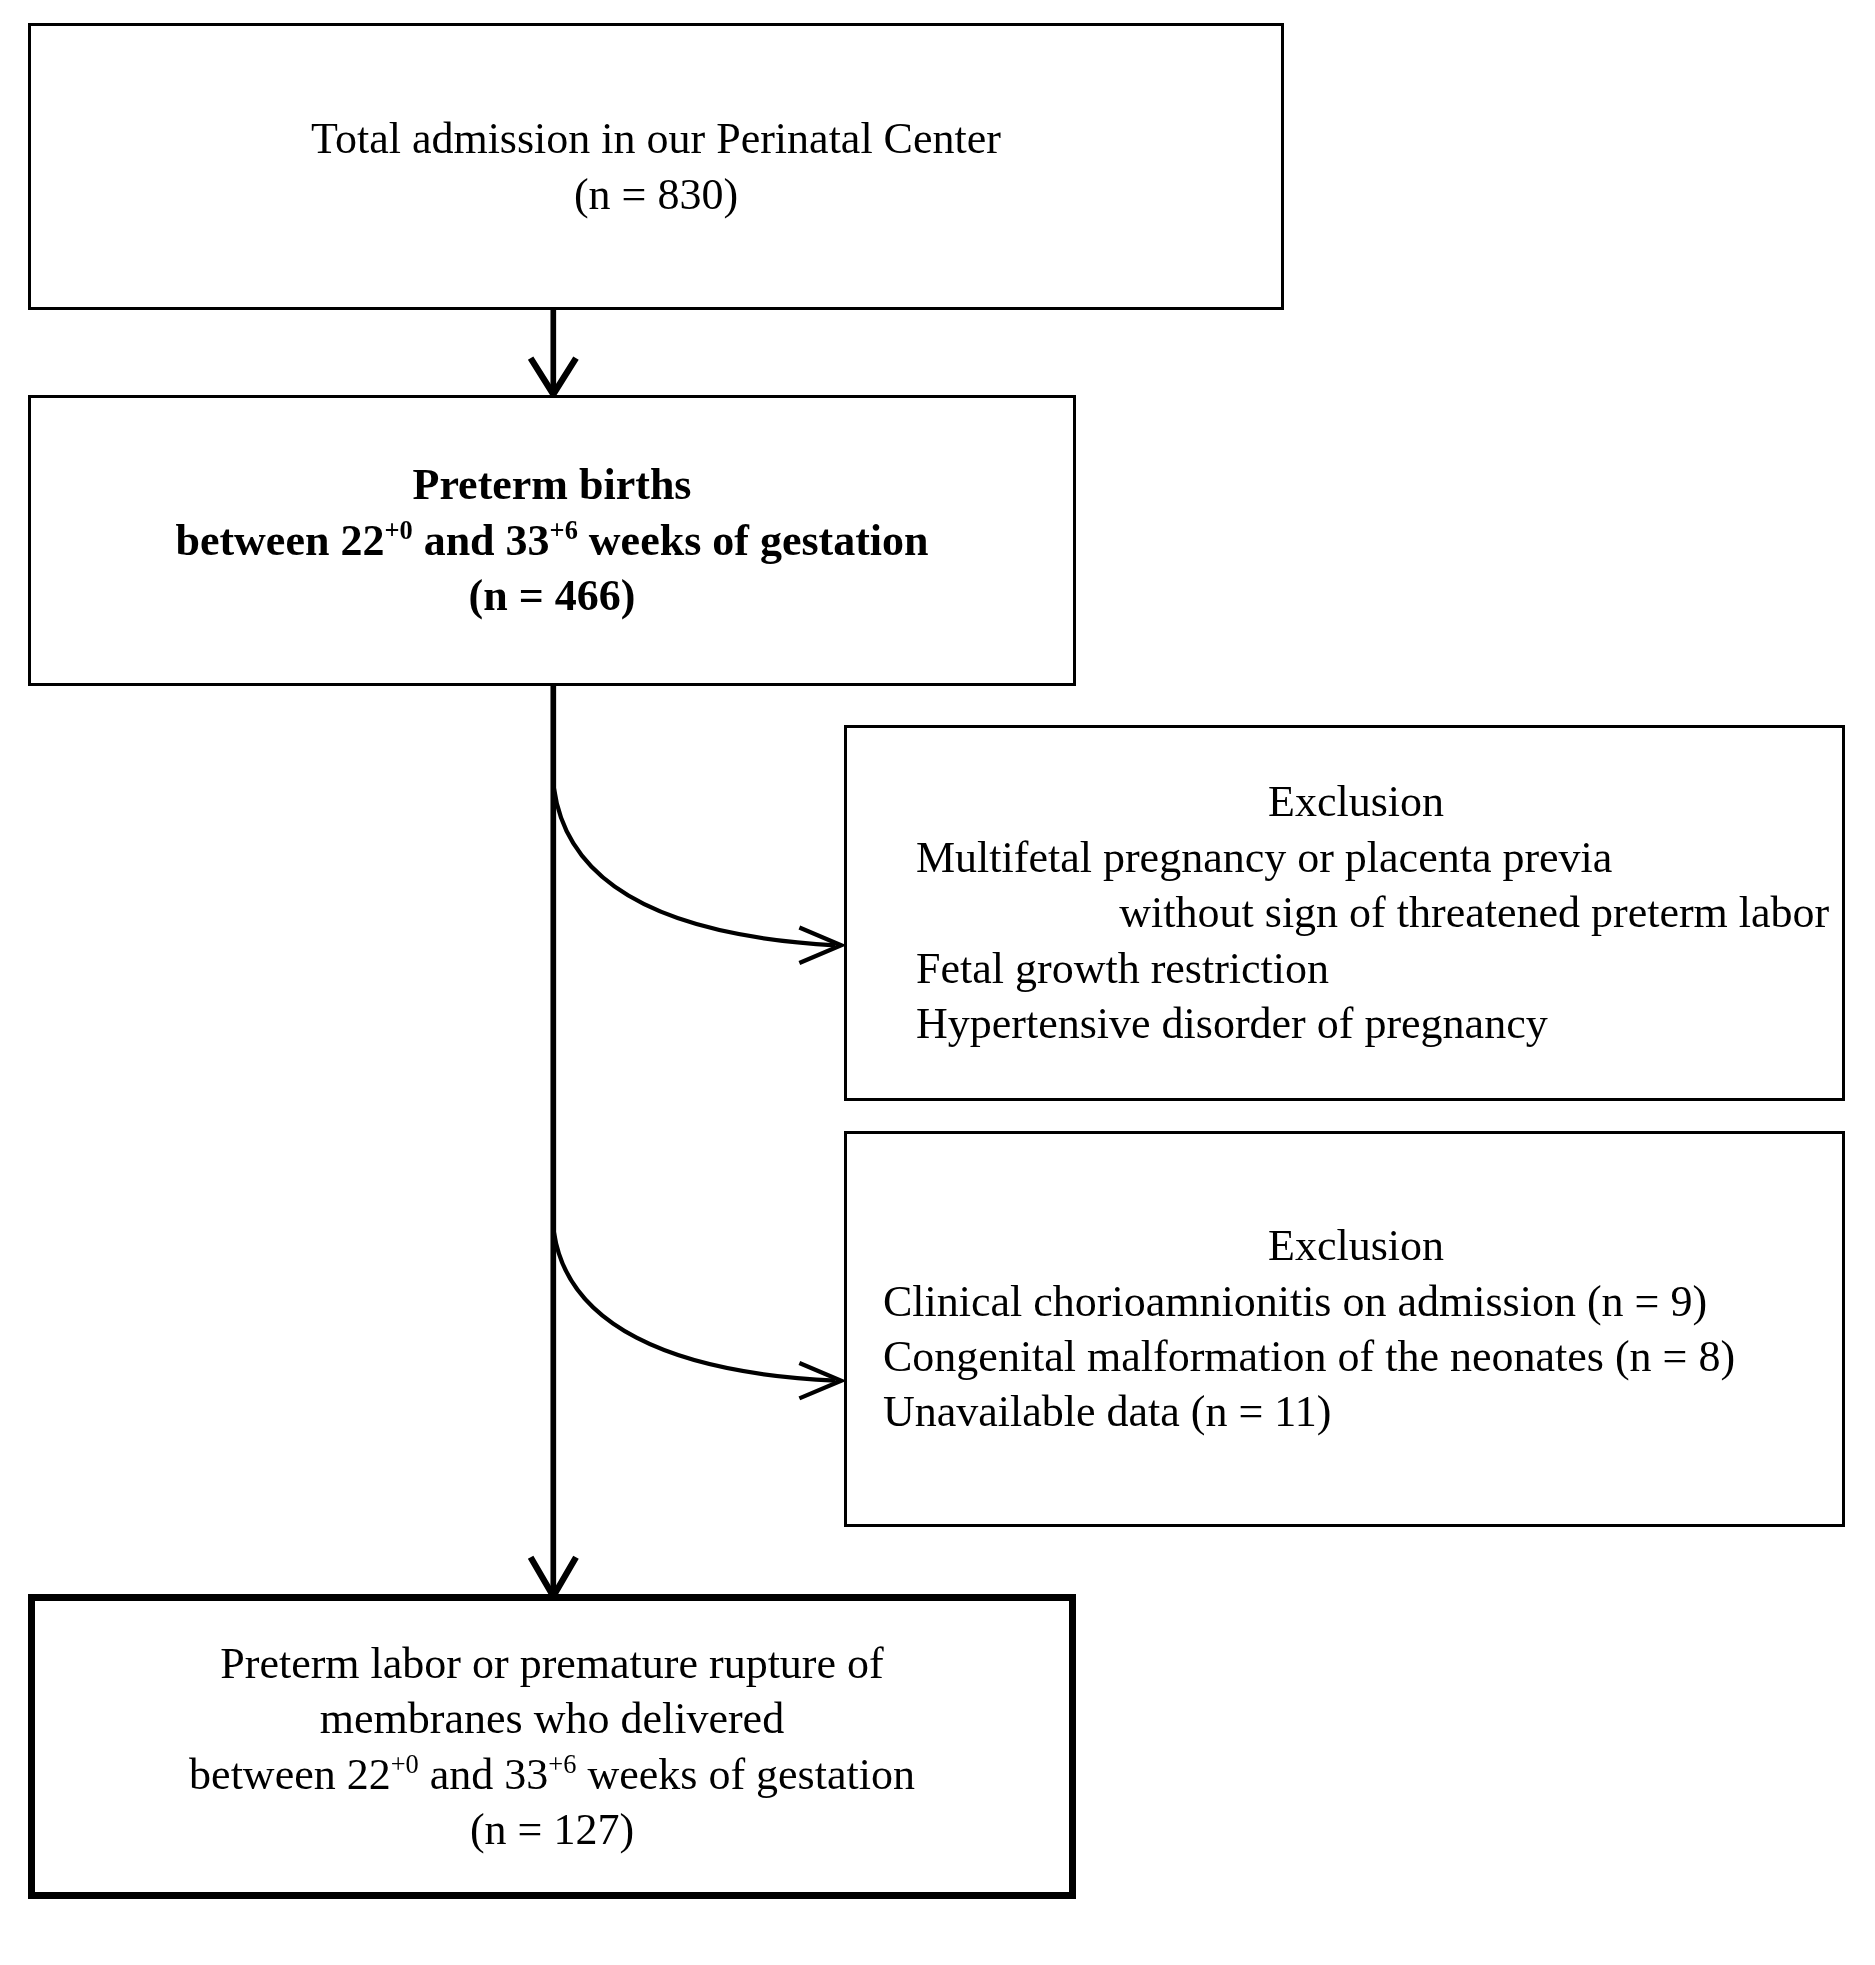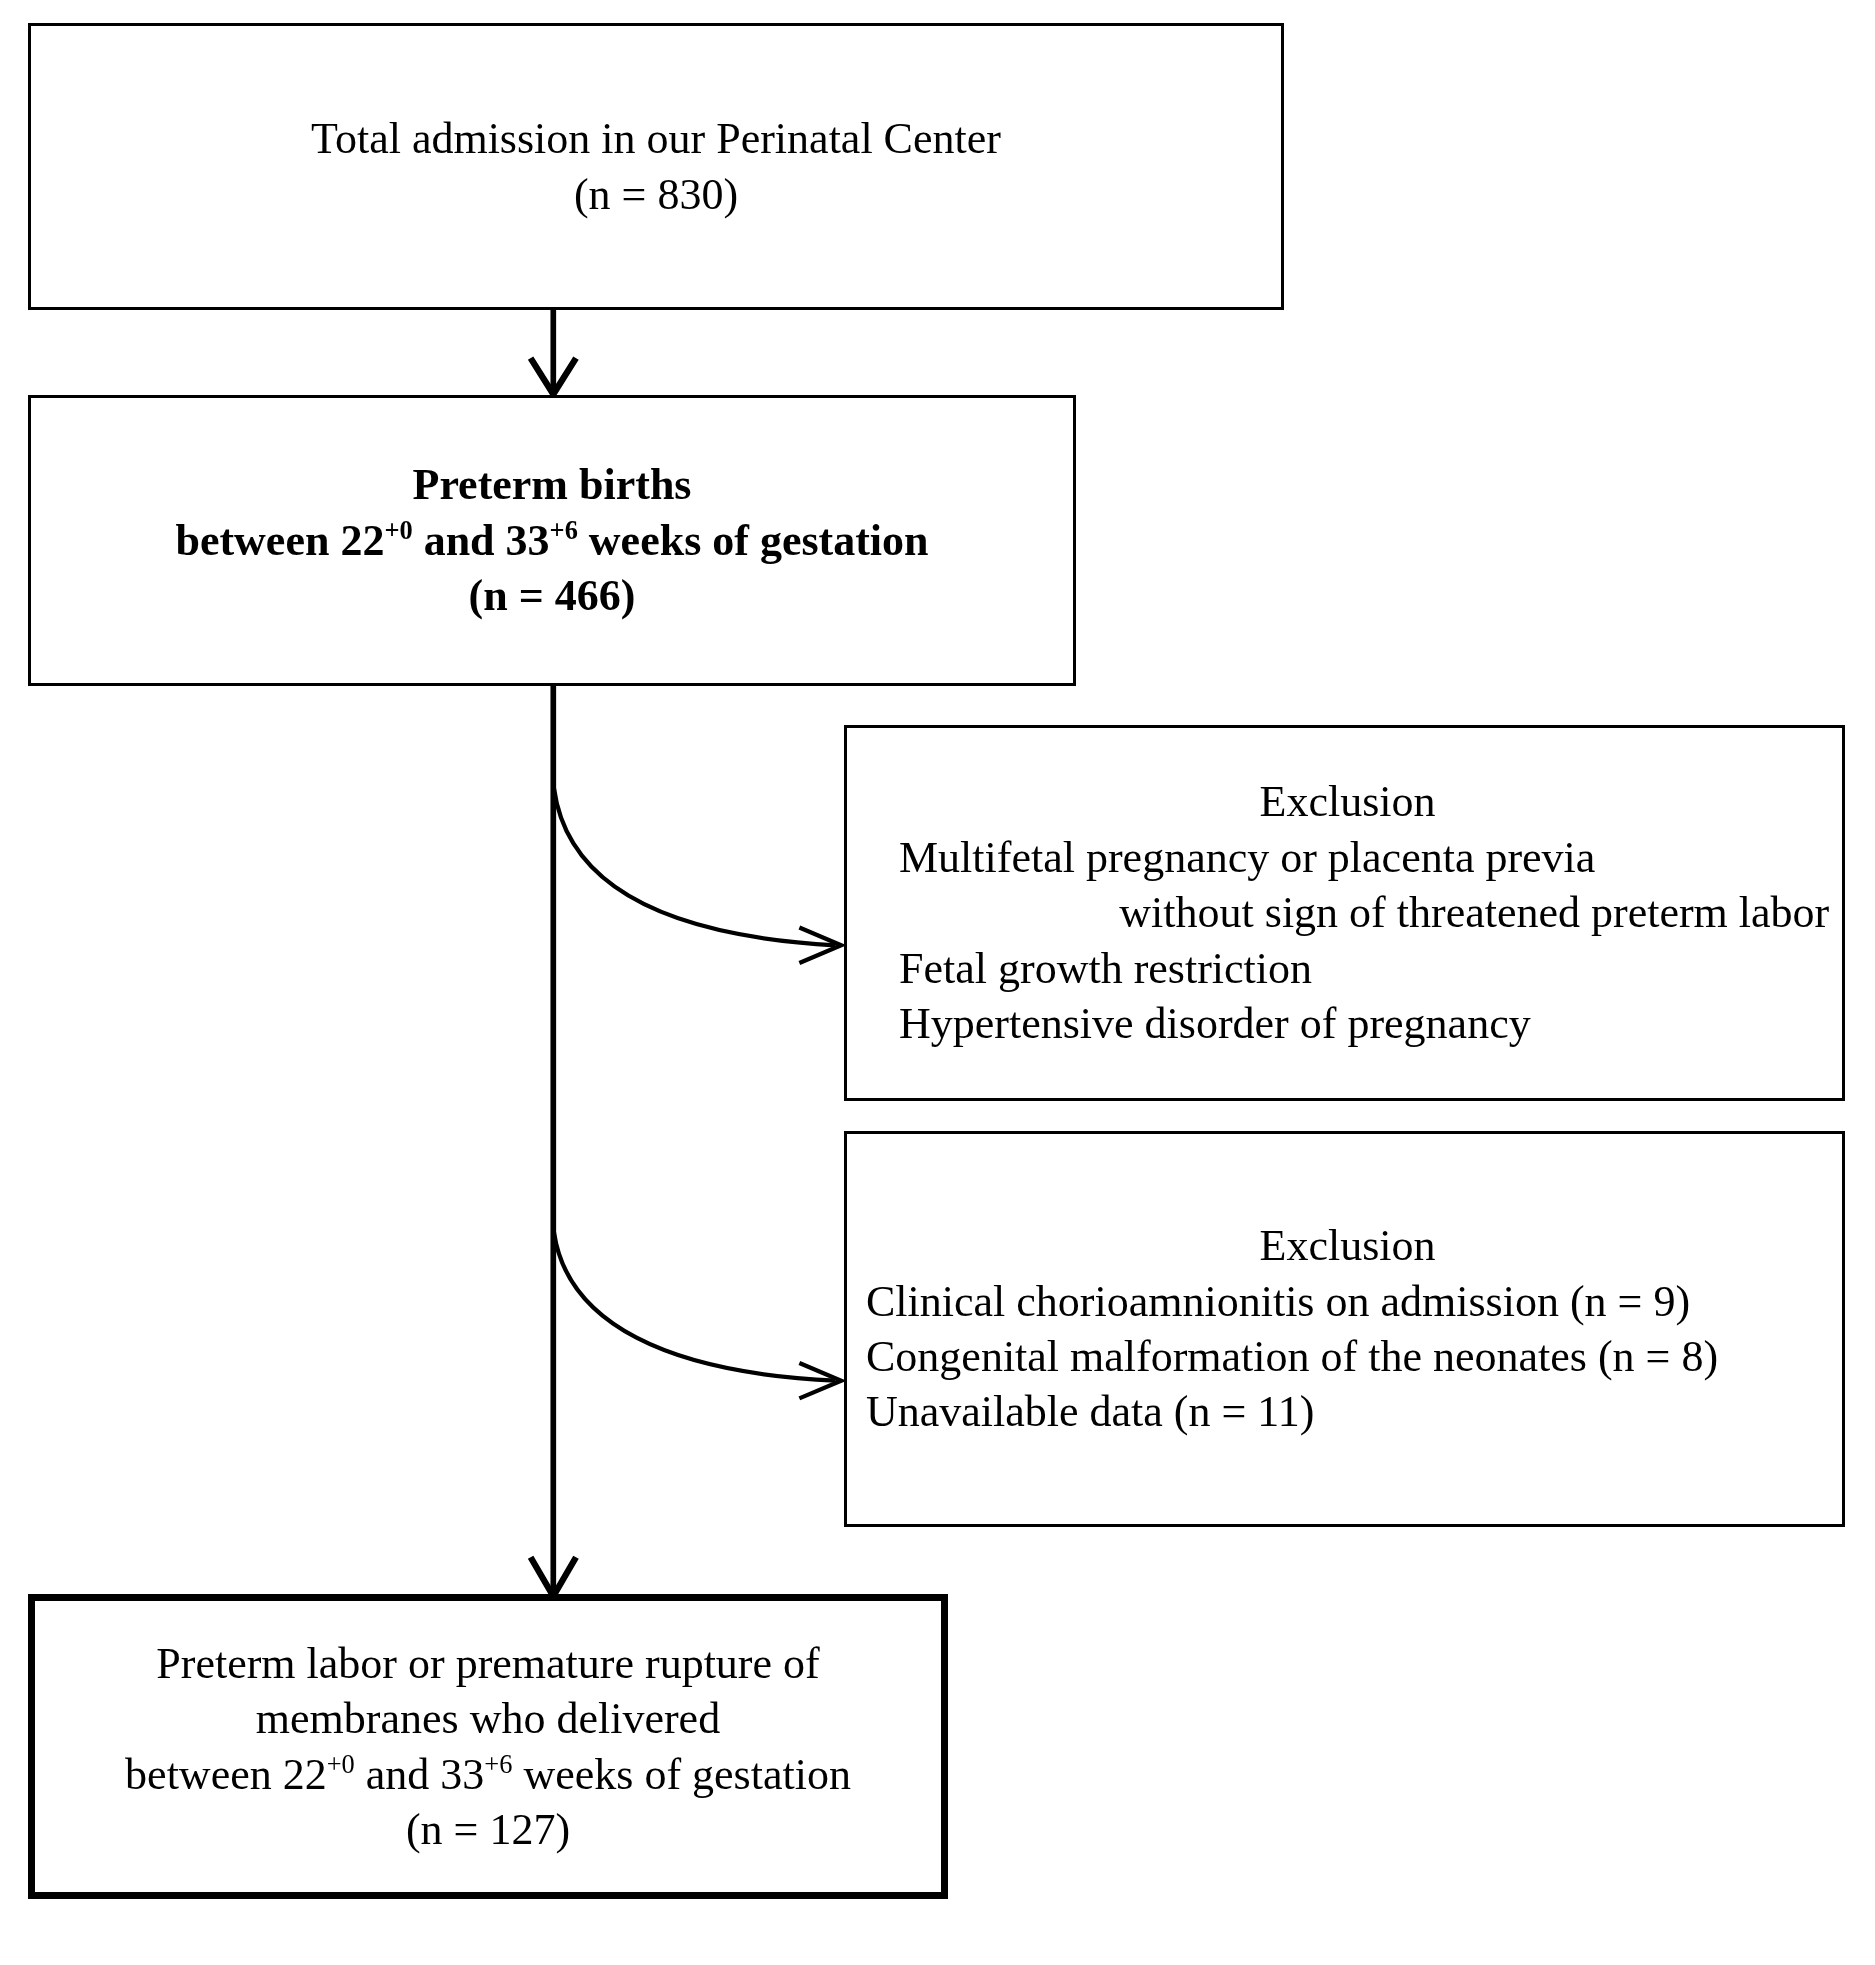--- a/index.html
+++ b/index.html
@@ -56,23 +56,23 @@
     top: 0;
     width: 1876px;
     height: 1965px;
     pointer-events: none;
   }
   
   #node-total      { left: 28px;  top: 23.4px;   width: 1256px; height: 287px; }
   #node-preterm    { left: 28px;  top: 395px;  width: 1048px; height: 291px; font-weight: bold; }
   #node-exclusion-1{ left: 844px; top: 725px; width: 1001px; height: 376px; }
   #node-exclusion-2{ left: 844px; top: 1131px; width: 1001px; height: 396px; }
-  #node-final      { left: 28px;  top: 1594px; width: 920px; height: 305px; }
+  #node-final      { left: 28px;  top: 1594px; width: 1048px; height: 305px; }
   #node-exclusion-1 .node-text,
-  #node-exclusion-2 .node-text { padding-left: 19px; padding-right: 12.8px; font-family: Liberation Serif, serif; }
+  #node-exclusion-2 .node-text { padding-left: 36px; padding-right: 12.8px; font-family: Liberation Serif, serif; }
 </style>
 </head>
 <body>
 
 <div id="flow-root">
 
   <svg class="connectors" viewBox="0 0 2645 2771">
 
     <g>
       <line x1="780" y1="437" x2="780" y2="550" stroke="#000000" stroke-width="8"></line>

